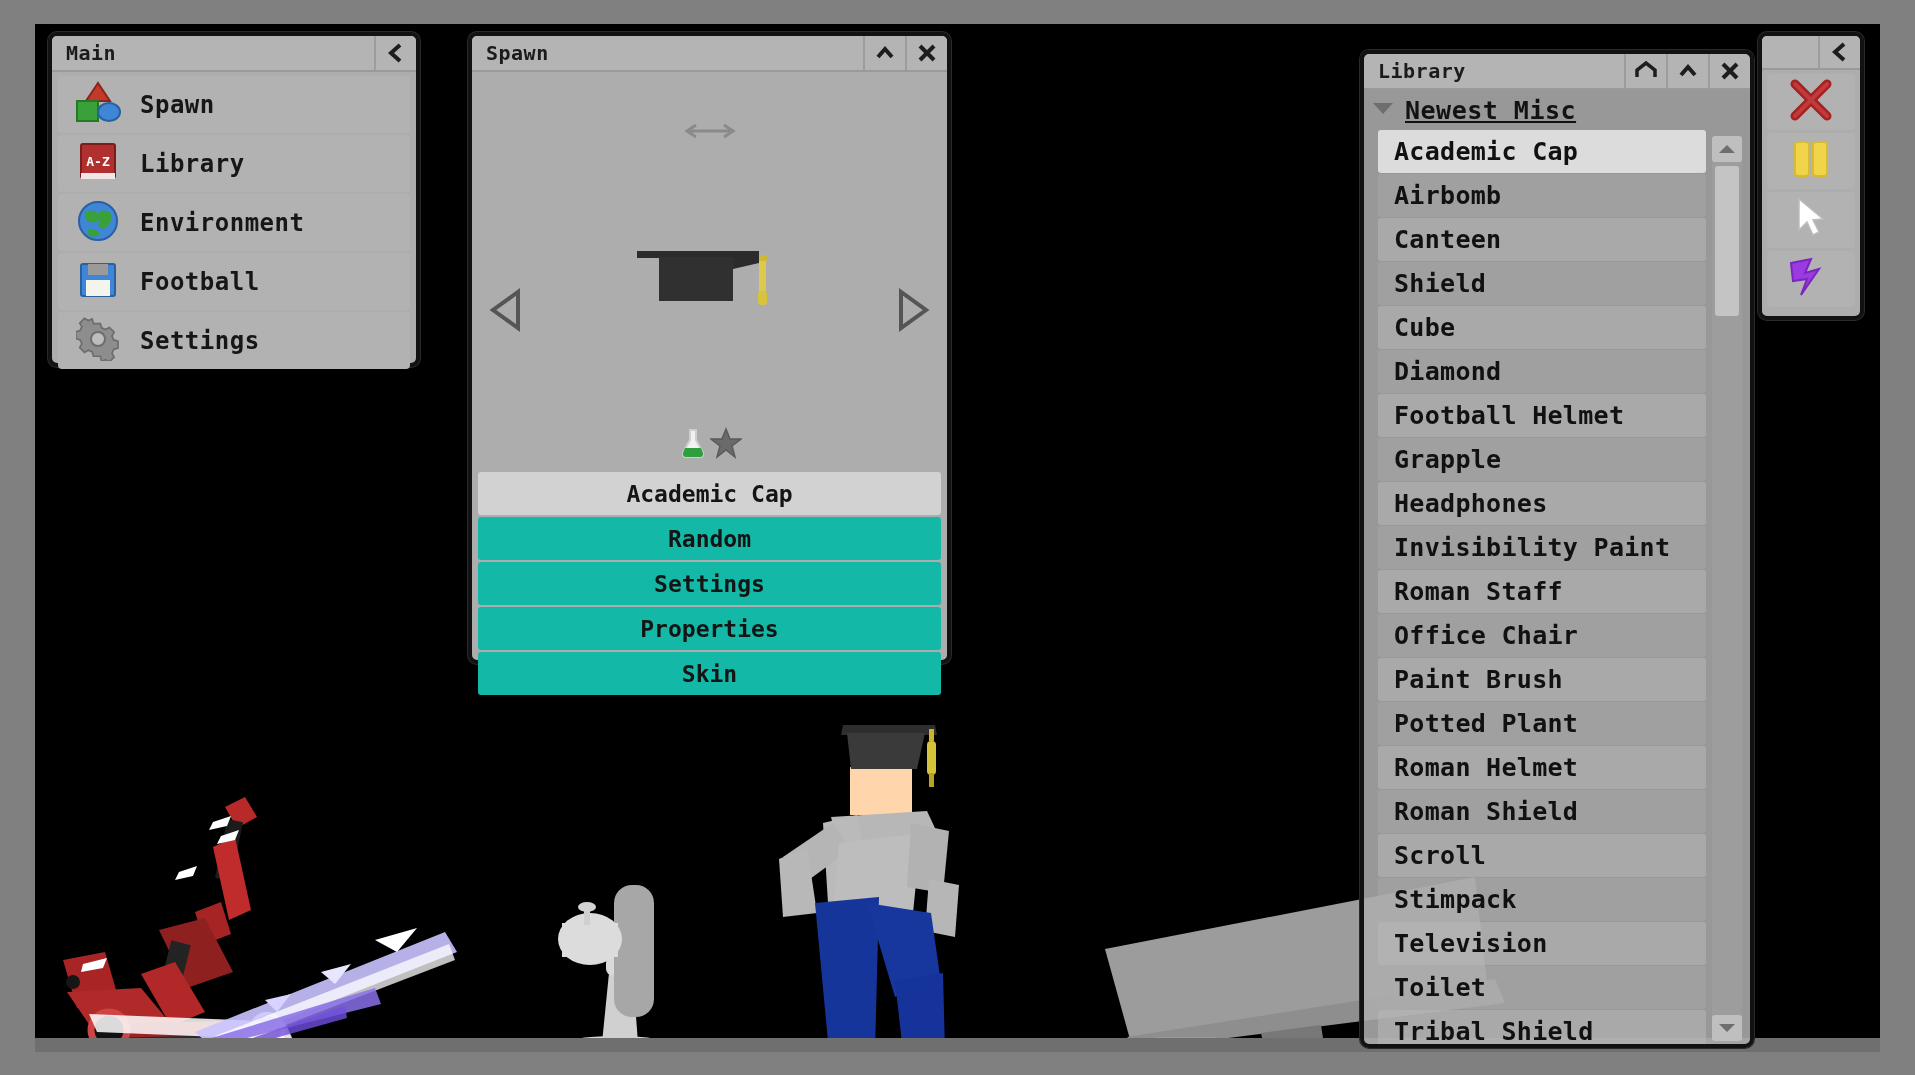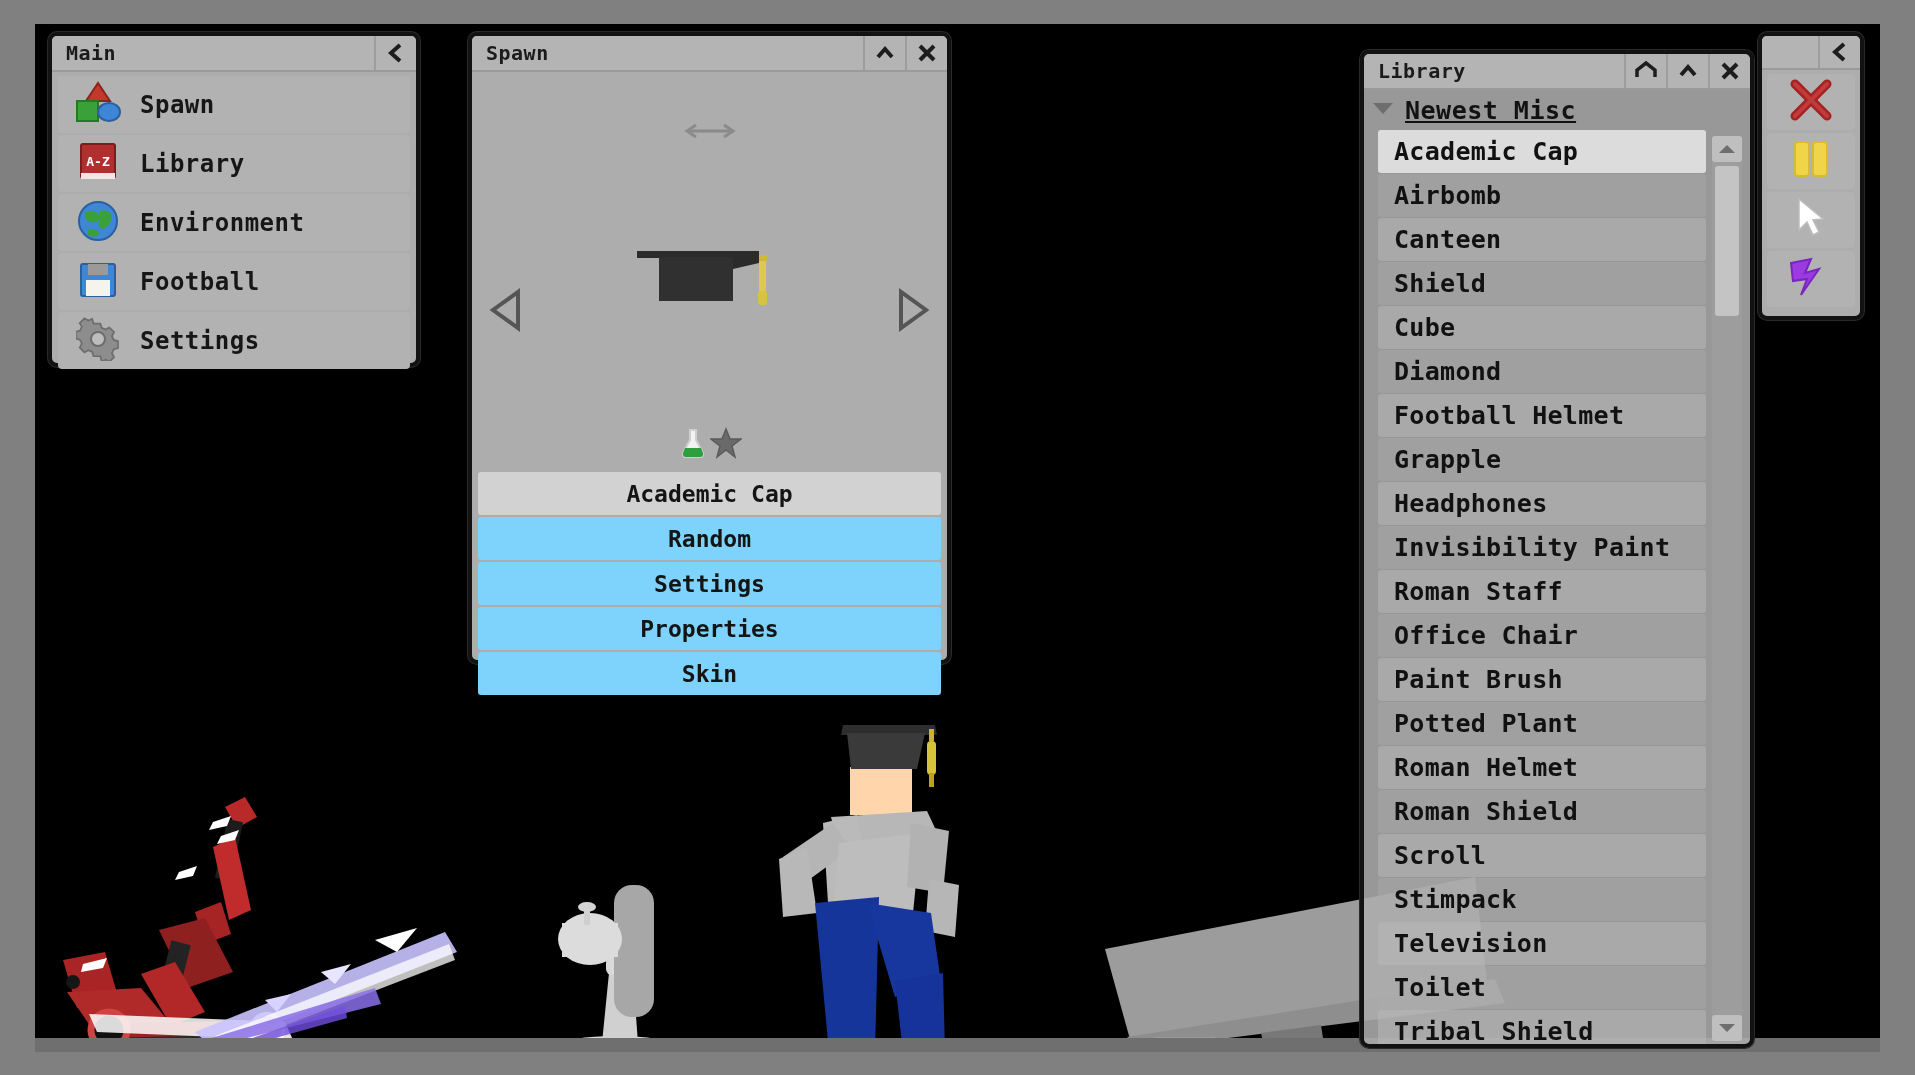--- a/index.html
+++ b/index.html
@@ -81,21 +81,21 @@
   #spawn-preview { position:relative; height:400px; background:#adadad; }
   .nav-arrow { position:absolute; top:216px; }
   .nav-left { left:16px; }
   .nav-right { right:16px; }
   .move-icon { position:absolute; left:50%; top:48px; transform:translateX(-50%); }
   .cap-art { position:absolute; left:50%; top:175px; transform:translateX(-50%); }
   .badges { position:absolute; left:50%; top:355px; transform:translateX(-50%); display:flex; gap:2px; }
   .spawn-buttons { padding:0 6px 8px 6px; }
   .sbtn {
     height:43px; margin-bottom:2px;
-    background:#7dd3fc; border-radius:3px;
+    background:#14b8a6; border-radius:3px;
     display:flex; align-items:center; justify-content:center;
     font-size:23px; font-weight:bold; color:#141414;
   }
   .sbtn.selected { background:#d2d2d2; }
 
   
   #library-panel {
     left:1360px; top:50px; width:394px; height:998px;
     background:rgba(173,173,173,0.88);
     overflow:hidden;

